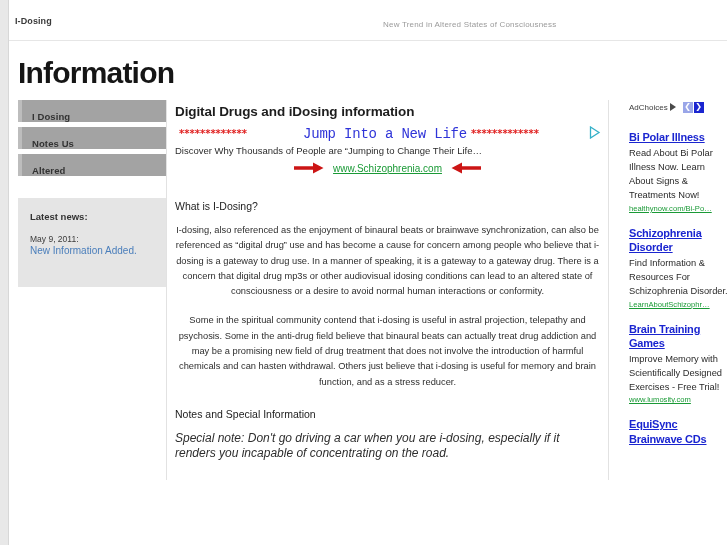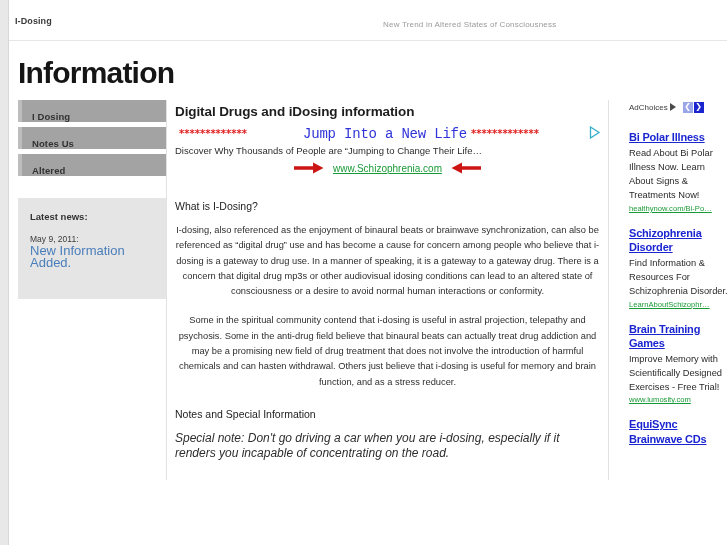--- a/index.html
+++ b/index.html
@@ -111,21 +111,21 @@
     font-weight: bold;
     color: #333333;
     margin-bottom: 11px;
   }
   .news-date {
     font-size: 8.5px;
     color: #3b3b3b;
     line-height: 12px;
   }
   .news-link {
-    font-size: 13px;
+    font-size: 10px;
     color: #4a7ebb;
     text-decoration: none;
     line-height: 12px;
     display: block;
   }
 
   
   .rule {
     position: absolute;
     top: 0;

